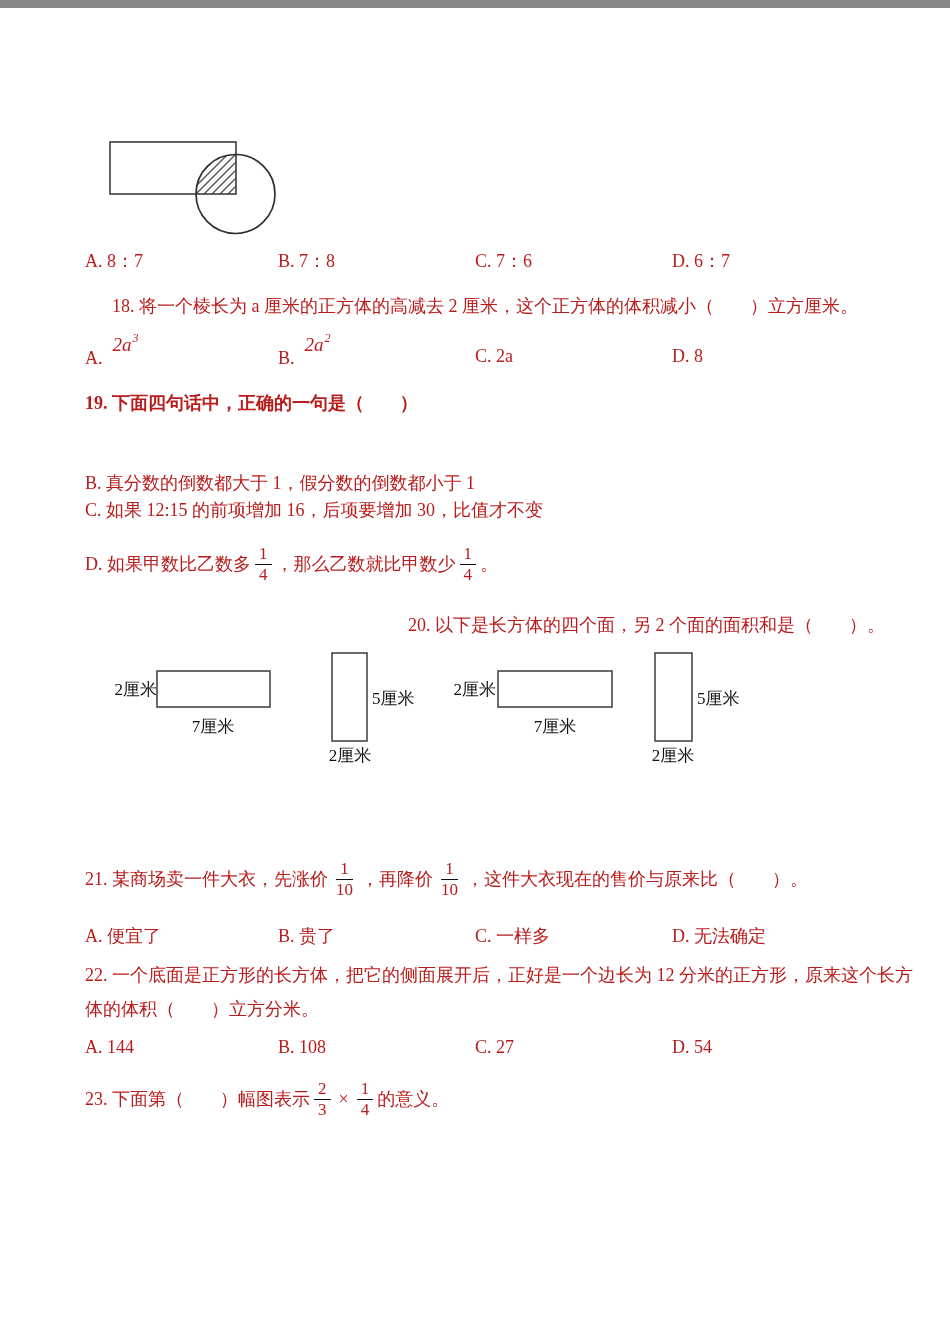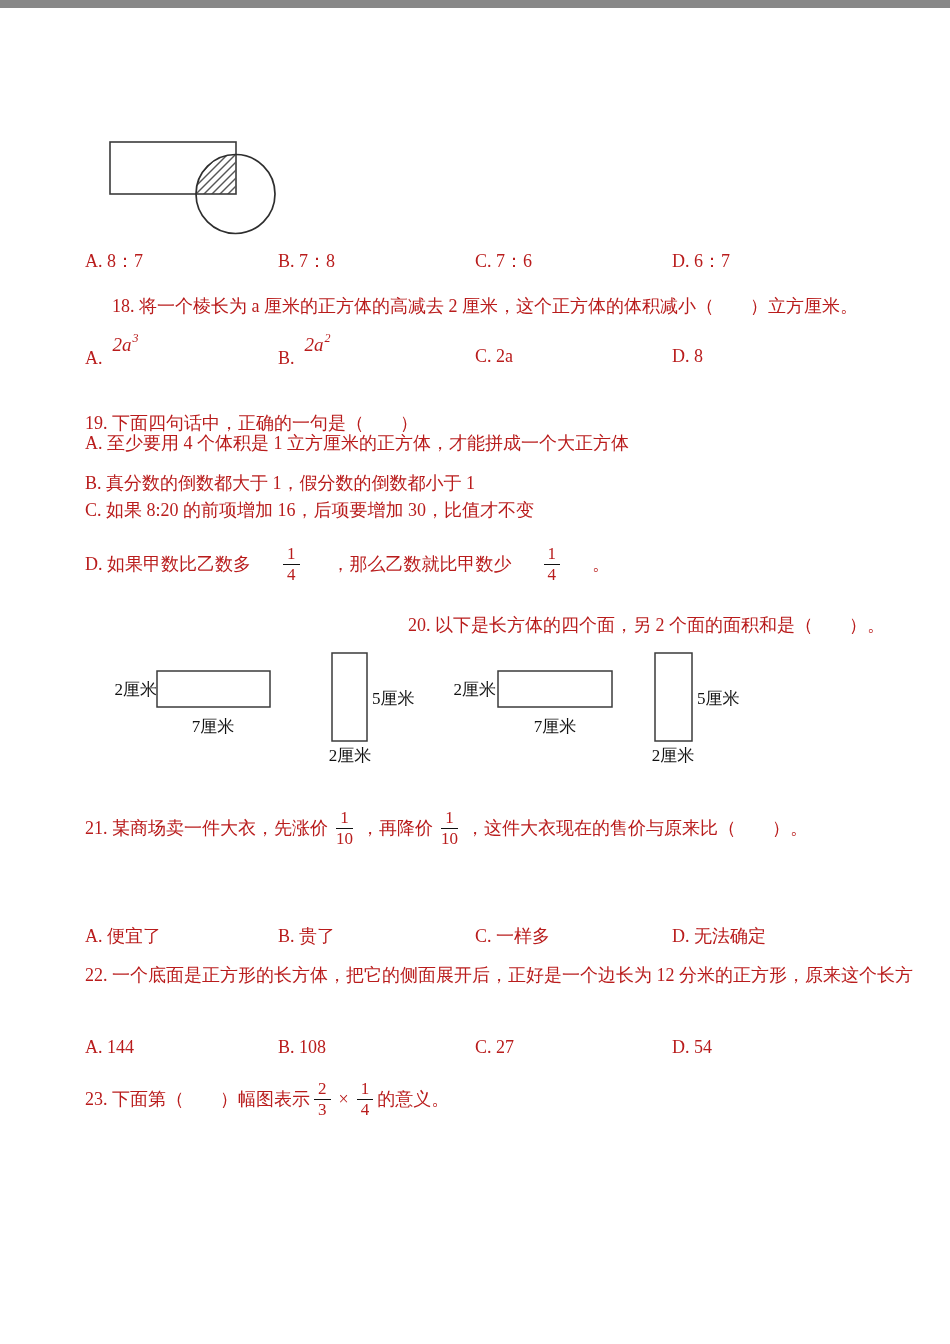--- a/index.html
+++ b/index.html
@@ -77,25 +77,24 @@
       <span>B.</span><span class="mexpr"><span>2</span><span>a</span><sup>2</sup></span>
     </span>
     <span class="opt c3">
       <span>C.</span>&nbsp;<span>2a</span>
     </span>
     <span class="opt c4">
       <span>D.</span>&nbsp;<span>8</span>
     </span>
   </div>
 
-  <div class="abs stem" style="top:404px;">19. 下面四句话中，正确的一句是（　　）</div>
-  <div class="abs stem" style="top:424px;">A. 至少要用 4 个体积是 1 立方厘米的正方体，才能拼成一个大正方体</div>
+  <div class="abs stem" style="top:384px;font-weight:bold;">19. 下面四句话中，正确的一句是（　　）</div>
   <div class="abs stem" style="top:464px;">B. 真分数的倒数都大于 1，假分数的倒数都小于 1</div>
-  <div class="abs stem" style="top:491px;">C. 如果 8:20 的前项增加 16，后项要增加 30，比值才不变</div>
-  <div class="abs fracline" style="top:534px;height:44px;gap:28px;">
+  <div class="abs stem" style="top:491px;">C. 如果 12:15 的前项增加 16，后项要增加 30，比值才不变</div>
+  <div class="abs fracline" style="top:534px;height:44px;">
     <span>D. 如果甲数比乙数多</span>
     <span class="frac">
         <span class="num">1</span>
         <span class="den">4</span>
       </span>
     <span>，那么乙数就比甲数少</span>
     <span class="frac">
         <span class="num">1</span>
         <span class="den">4</span>
       </span>
@@ -116,41 +115,42 @@
     <text x="401" y="51" text-anchor="end" font-size="17">2厘米</text>
     <rect x="403" y="27" width="114" height="36" fill="none" stroke="#3b3b3b" stroke-width="1.5"></rect>
     <text x="460" y="88" text-anchor="middle" font-size="17">7厘米</text>
 
     <rect x="560" y="9" width="37" height="88" fill="none" stroke="#3b3b3b" stroke-width="1.5"></rect>
     <text x="602" y="60" font-size="17">5厘米</text>
     <text x="578" y="117" text-anchor="middle" font-size="17">2厘米</text>
   </svg>
 
 
-  <div class="abs fracline" style="top:797px;height:46px;">
+  <div class="abs fracline" style="top:848px;height:46px;">
     <span>21. 某商场卖一件大衣，先涨价</span>
     <span class="frac">
         <span class="num">1</span>
         <span class="den">10</span>
       </span>
     <span>，再降价</span>
     <span class="frac">
         <span class="num">1</span>
         <span class="den">10</span>
       </span>
     <span>，这件大衣现在的售价与原来比（　　）。</span>
   </div>
   <div class="abs optrow" style="top:916px;text-align:center;">
     <span class="opt c1">A. 便宜了</span>
     <span class="opt c2">B. 贵了</span>
     <span class="opt c3">C. 一样多</span>
     <span class="opt c4">D. 无法确定</span>
   </div>
 
   <div class="abs stem" style="top:956px;">22. 一个底面是正方形的长方体，把它的侧面展开后，正好是一个边长为 12 分米的正方形，原来这个长方</div>
+  <div class="abs stem" style="top:990px;">体的体积（　　）立方分米。</div>
   <div class="abs optrow" style="top:1029px;">
     <span class="opt c1">A. 144</span>
     <span class="opt c2">B. 108</span>
     <span class="opt c3">C. 27</span>
     <span class="opt c4">D. 54</span>
   </div>
 
   <div class="abs fracline" style="top:1068px;height:46px;">
     <span>23. 下面第（　　）幅图表示</span>
     <span class="frac">

